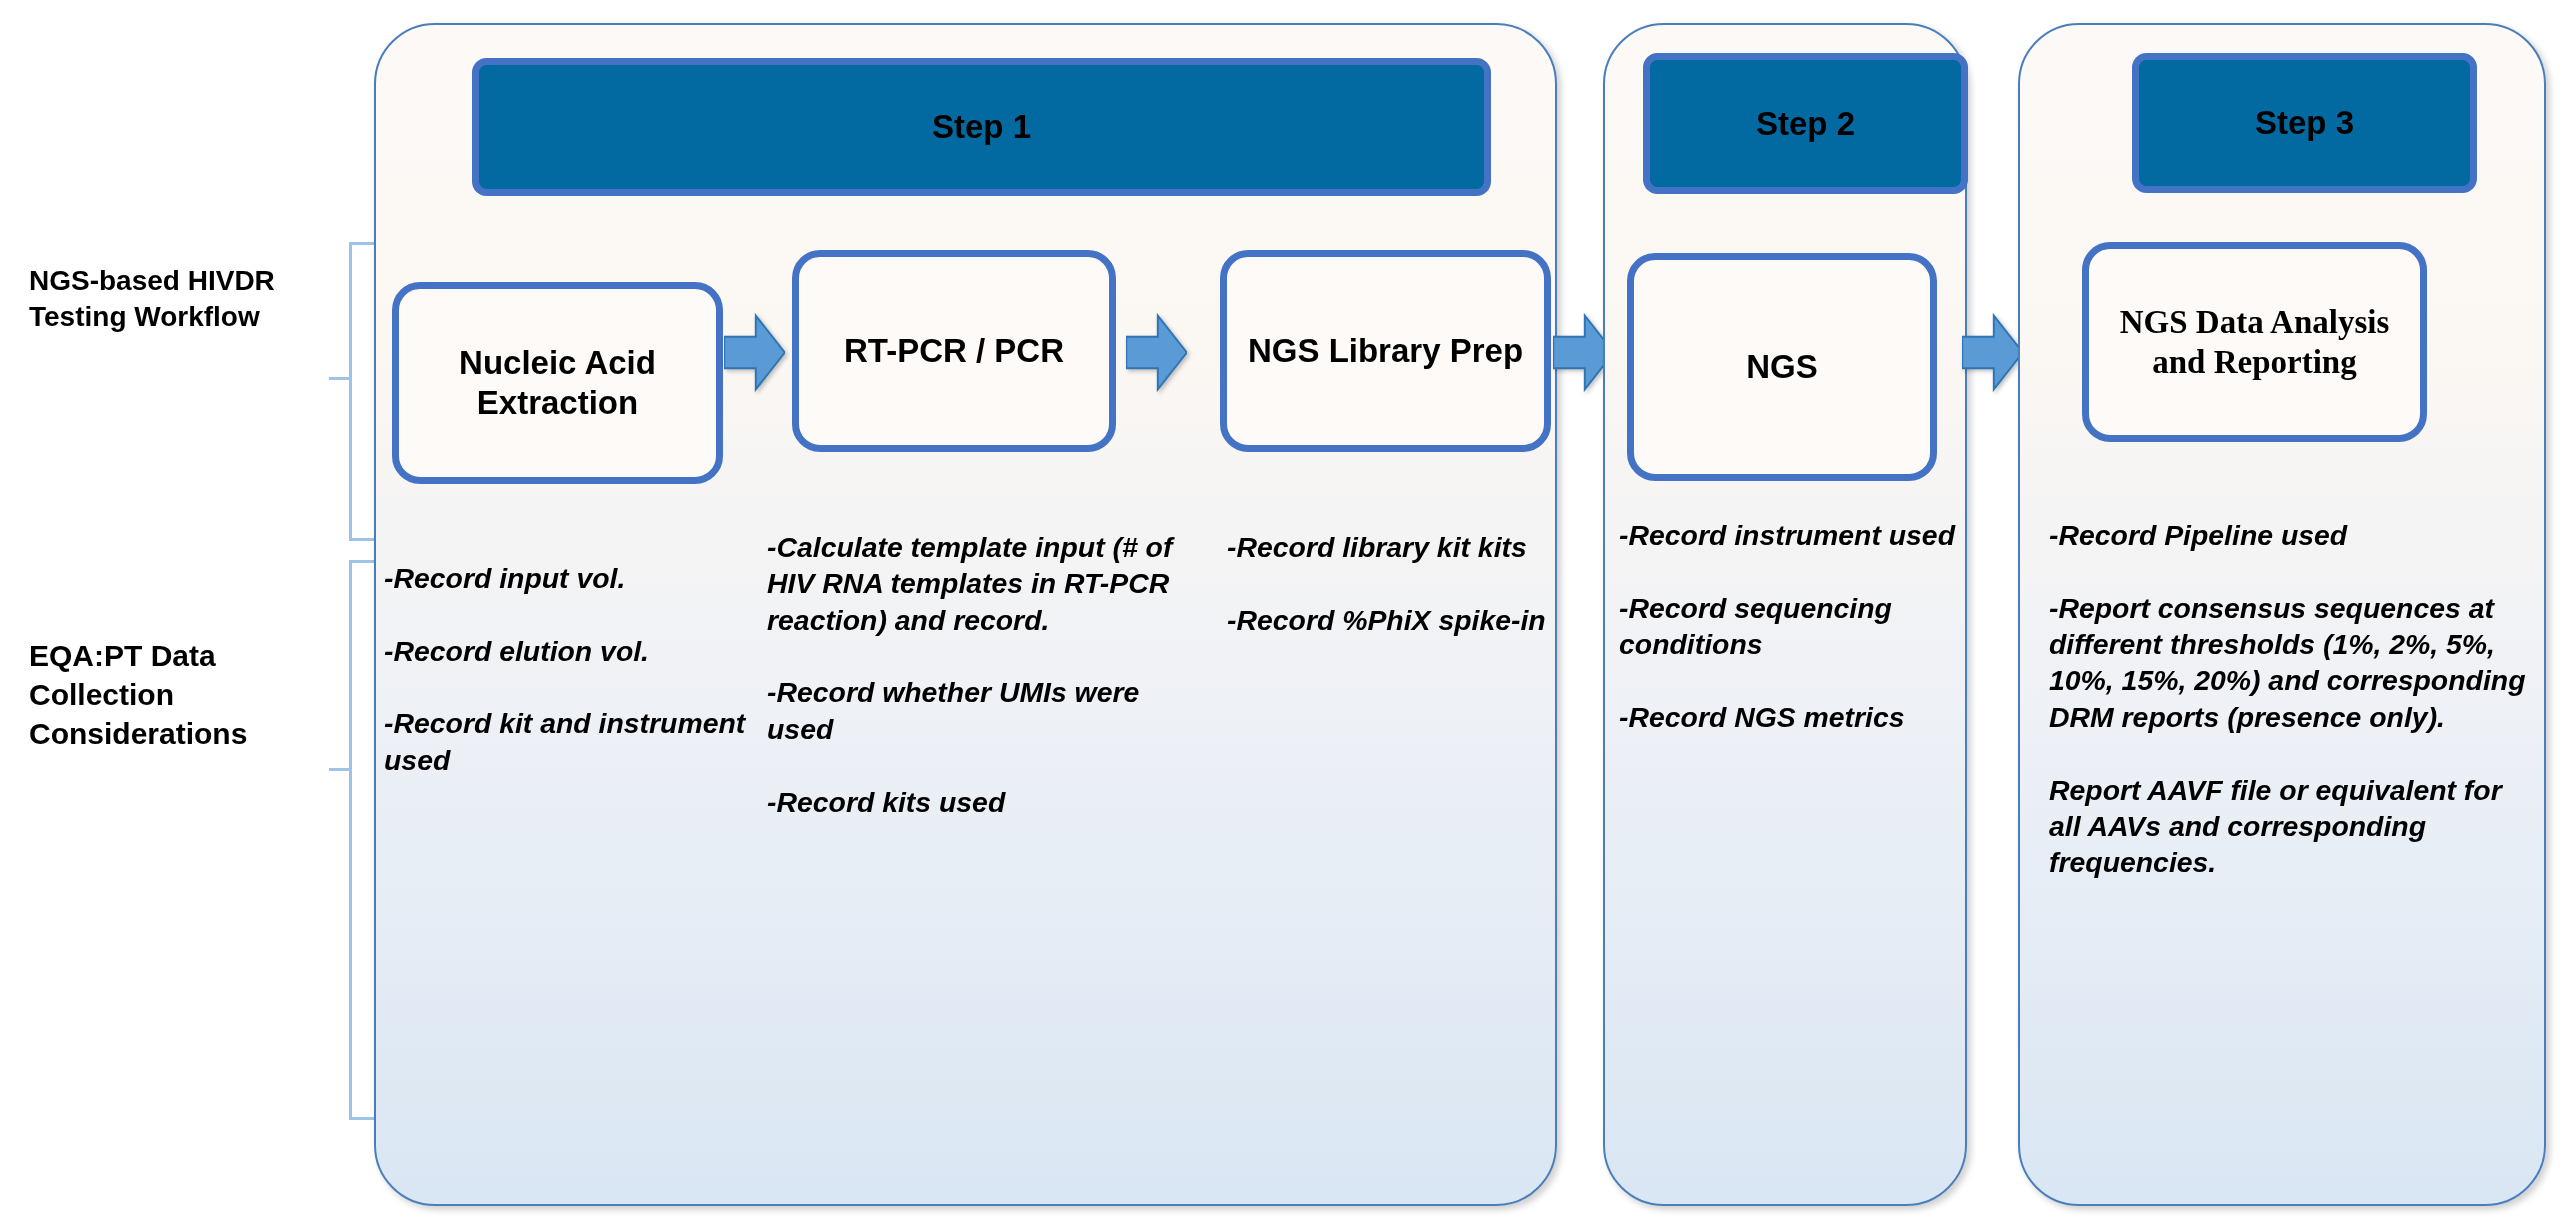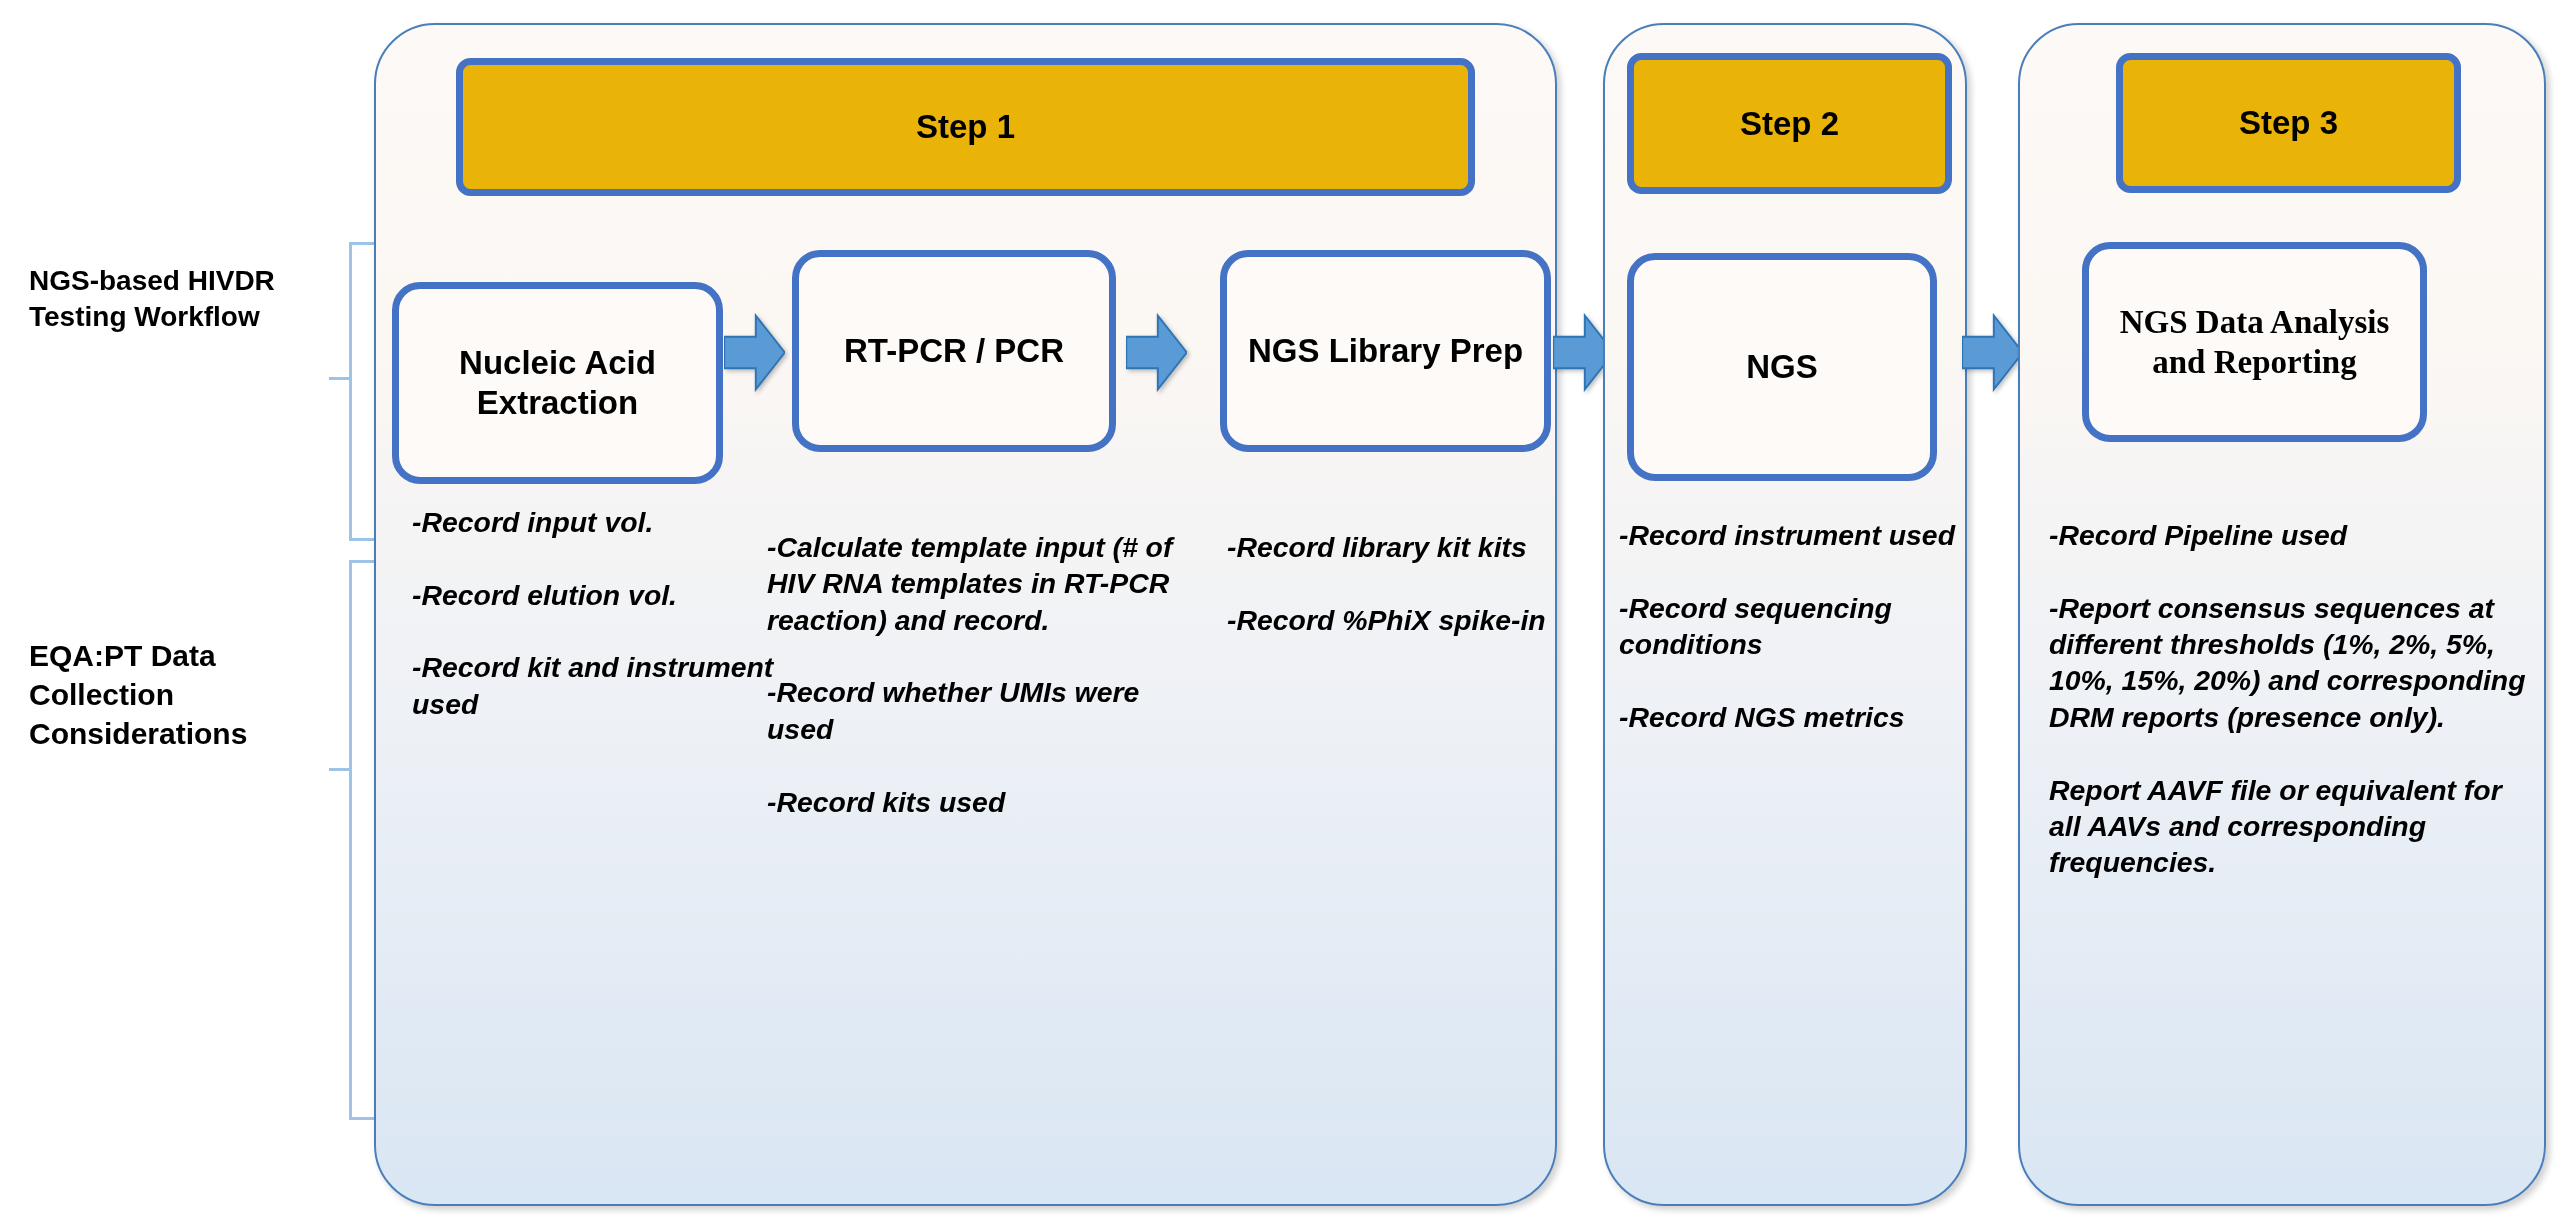--- a/index.html
+++ b/index.html
@@ -20,22 +20,22 @@
   
   .panel{position:absolute;border:2px solid #4a7ebb;border-radius:61px;
          background:linear-gradient(180deg,#fdf9f6 0%,#fbf7f3 28%,#eef1f6 58%,#d9e6f3 100%);
          box-shadow:3.3px 3.3px 6.6px rgba(0,0,0,0.18);}
   #panel-1{left:374px;top:22.5px;width:1179px;height:1179px;}
   #panel-2{left:1603px;top:22.5px;width:360px;height:1179px;}
   #panel-3{left:2018px;top:22.5px;width:524px;height:1179px;}
 
   
   .step-chip{position:absolute;border:7.3px solid #4472c4;border-radius:14.5px;
-             background:#eab308;display:flex;align-items:center;justify-content:center;
-             font-size:33px;font-weight:bold;color:#000;}
+             background:#0369a1;display:flex;align-items:center;justify-content:center;
+             font-size:33px;font-weight:bold;color:#000;margin-left:16px;}
   #chip-step1{left:456px;top:58px;width:1005px;height:124px;}
   #chip-step2{left:1627px;top:53px;width:311px;height:127px;}
   #chip-step3{left:2116px;top:53px;width:331px;height:126px;}
 
   
   .proc-box{position:absolute;border:7.3px solid #4472c4;border-radius:28px;
             background:#fdfaf7;display:flex;align-items:center;justify-content:center;
             text-align:center;font-size:33px;font-weight:bold;color:#000;line-height:1.22;
             padding:0 10.6px;box-sizing:border-box;}
   #box-extraction{left:392px;top:250px;width:331px;height:202px;margin-top:32px;}
@@ -43,21 +43,21 @@
   #box-libprep{left:1220px;top:250px;width:331px;height:202px;text-align:center;}
   #box-ngs{left:1627px;top:253px;width:310px;height:228px;}
   #box-ngsdata{left:2082px;top:242px;width:345px;height:200px;font-family:Liberation Serif, serif;}
 
   
   .arrow{position:absolute;width:61px;height:79px;filter:drop-shadow(2px 2px 2px rgba(0,0,0,.25));}
 
   
   .note{position:absolute;font-style:italic;font-weight:bold;color:#000;
         font-size:28.4px;line-height:1.28;white-space:pre-wrap;}
-  #note-1a{left:384px;top:504px;width:370px;margin-left:28px;}
+  #note-1a{left:384px;top:560px;width:370px;}
   #note-1b{left:767px;top:529px;width:417px;}
   #note-1c{left:1227px;top:529px;width:331px;}
   #note-2a{left:1619px;top:517px;width:344px;}
   #note-3a{left:2049px;top:517px;width:489px;}
 </style>
 </head>
 <body>
 
 <div class="bracket" id="bracket-workflow" style="left:329px;top:242px;width:61px;height:299px;">
   <div class="vline"></div>

